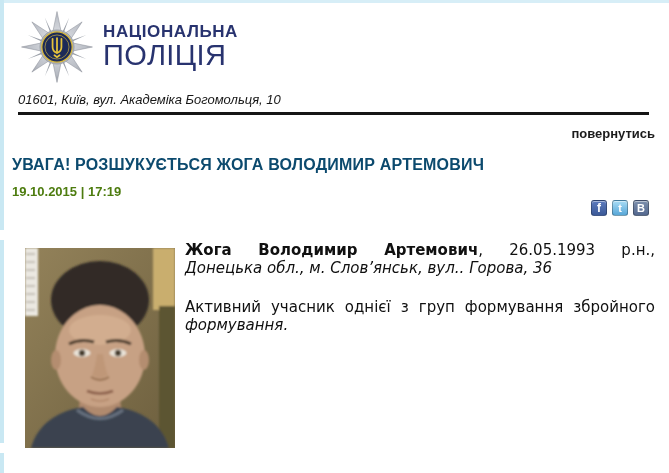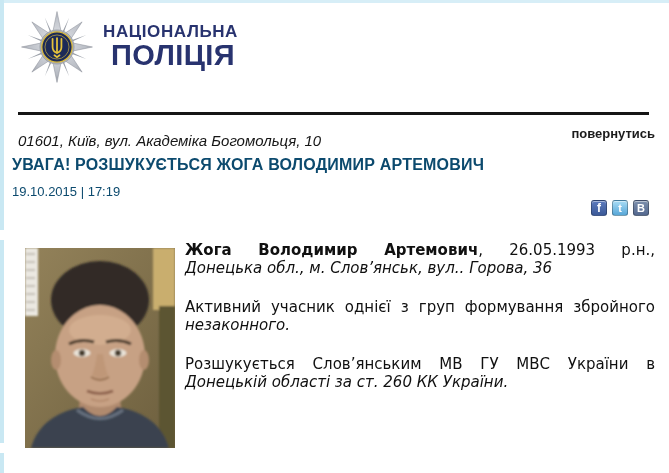--- a/index.html
+++ b/index.html
@@ -10,30 +10,30 @@
   .top-edge{position:absolute;left:0;top:0;width:669px;height:3px;background:#d7eef7;}
   .left-strip{position:absolute;left:0;width:4px;background:#c9e8f3;}
   .strip-1{top:0;height:230px;}
   .strip-2{top:240px;height:203px;}
   .strip-3{top:453px;height:20px;}
 
   
   .badge{position:absolute;left:19px;top:5px;width:76px;height:84px;}
   .logo-text{position:absolute;left:103px;top:23px;color:#28336f;line-height:1;}
   .logo-line1{font-size:17px;font-weight:bold;letter-spacing:0.6px;}
-  .logo-line2{font-size:29px;font-weight:bold;letter-spacing:0.4px;margin-top:1px;margin-left:8px;}
-  .address{position:absolute;left:18px;top:92px;font-style:italic;font-size:15px;color:#161616;margin-top:40px;}
+  .logo-line2{font-size:29px;font-weight:normal;letter-spacing:0.4px;margin-top:1px;}
+  .address{position:absolute;left:18px;top:92px;font-style:italic;font-size:13px;color:#161616;}
   .black-rule{position:absolute;left:18px;top:112px;width:631px;height:3px;background:#151515;}
 
   .back-link{position:absolute;top:126px;right:14px;font-size:13px;font-weight:bold;
              color:#1b1b1b;text-decoration:none;cursor:pointer;}
 
   .title{position:absolute;left:12px;top:156px;font-size:16px;font-weight:bold;color:#0c4a6e;
          letter-spacing:0.2px;white-space:nowrap;}
-  .date{position:absolute;left:12px;top:184px;font-size:13px;font-weight:normal;color:#0c4a6e;}
+  .date{position:absolute;left:12px;top:184px;font-size:13px;font-weight:bold;color:#4d7c0f;}
 
   
   .share{position:absolute;left:591px;top:200px;display:flex;gap:5px;}
   .sic{width:16px;height:16px;border-radius:3px;display:flex;align-items:flex-end;justify-content:center;
        color:#fff;font-weight:bold;font-size:12px;line-height:13px;cursor:pointer;
        border:1px solid rgba(0,0,0,.28);box-sizing:border-box;
        box-shadow:inset 0 1px 0 rgba(255,255,255,.45);}
   .sic.fb{background:linear-gradient(#5d7bbd,#3b5998);}
   .sic.tw{background:linear-gradient(#a8dcf5,#58a7d8);font-size:11px;}
   .sic.vk{background:linear-gradient(#7d90ad,#54688f);font-size:11px;}
@@ -179,21 +179,17 @@
   </svg>
 
   <div class="body-col">
     <p>
       <span class="jline"><b>Жога Володимир Артемович</b><span>,</span>
         <span>26.05.1993 р.н.,</span></span>
       <span class="pline">Донецька обл., м. Слов’янськ, вул.. Горова, 36</span>
     </p>
     <p>
       <span class="jline">Активний учасник однієї з груп формування збройного</span>
-      <span class="pline">незаконного.</span>
-    </p>
-    <p>
-      <span class="jline">Розшукується Слов’янським МВ ГУ МВС України в</span>
-      <span class="pline">Донецькій області за ст. 260 КК України.</span>
+      <span class="pline">формування.</span>
     </p>
   </div>
 
 </div>
 
 </body></html>

